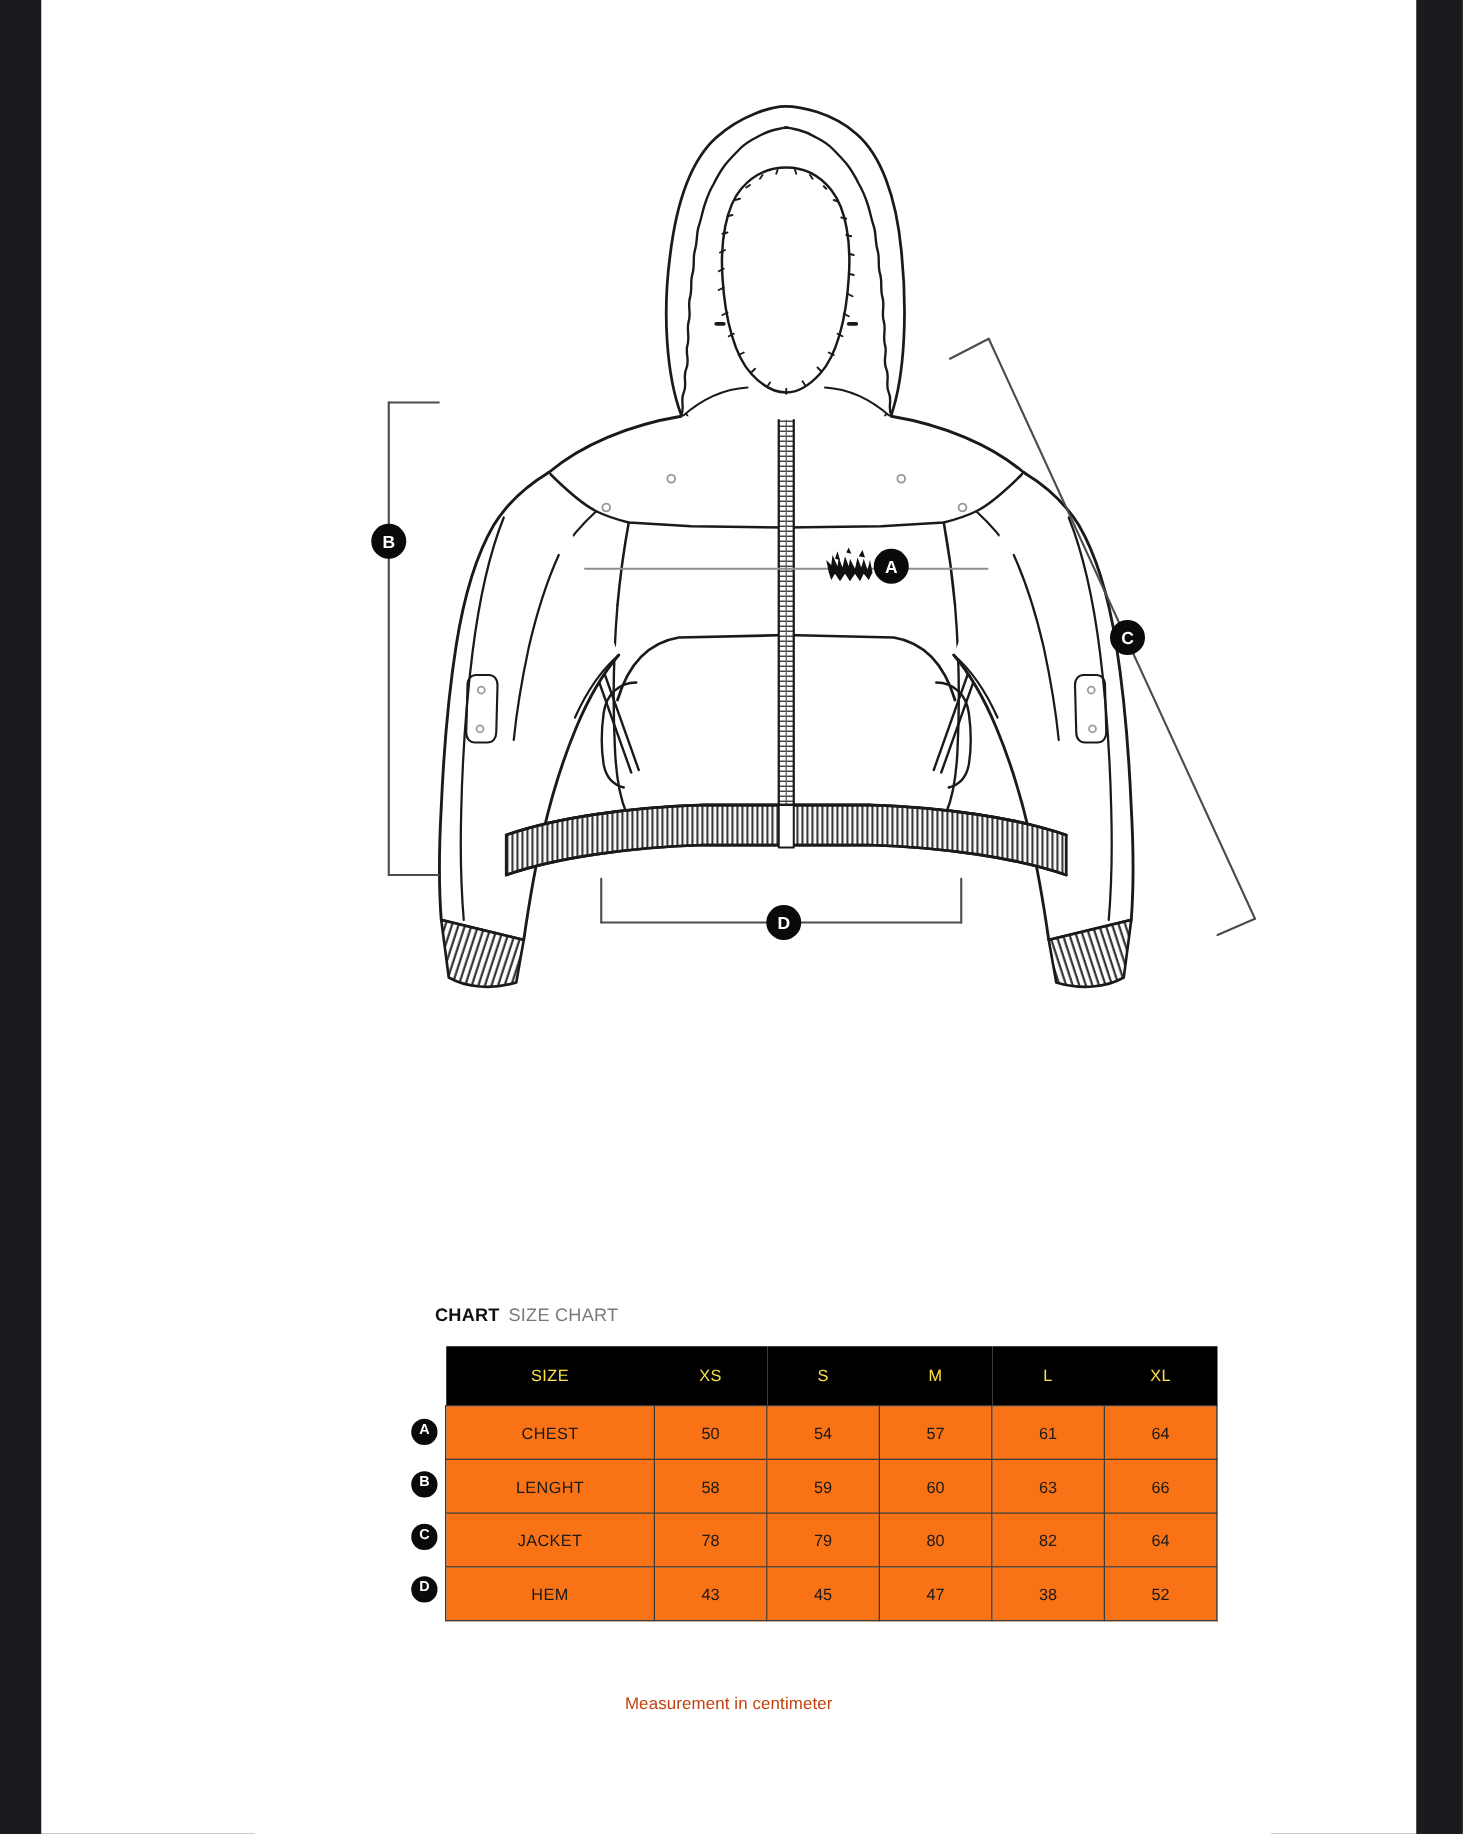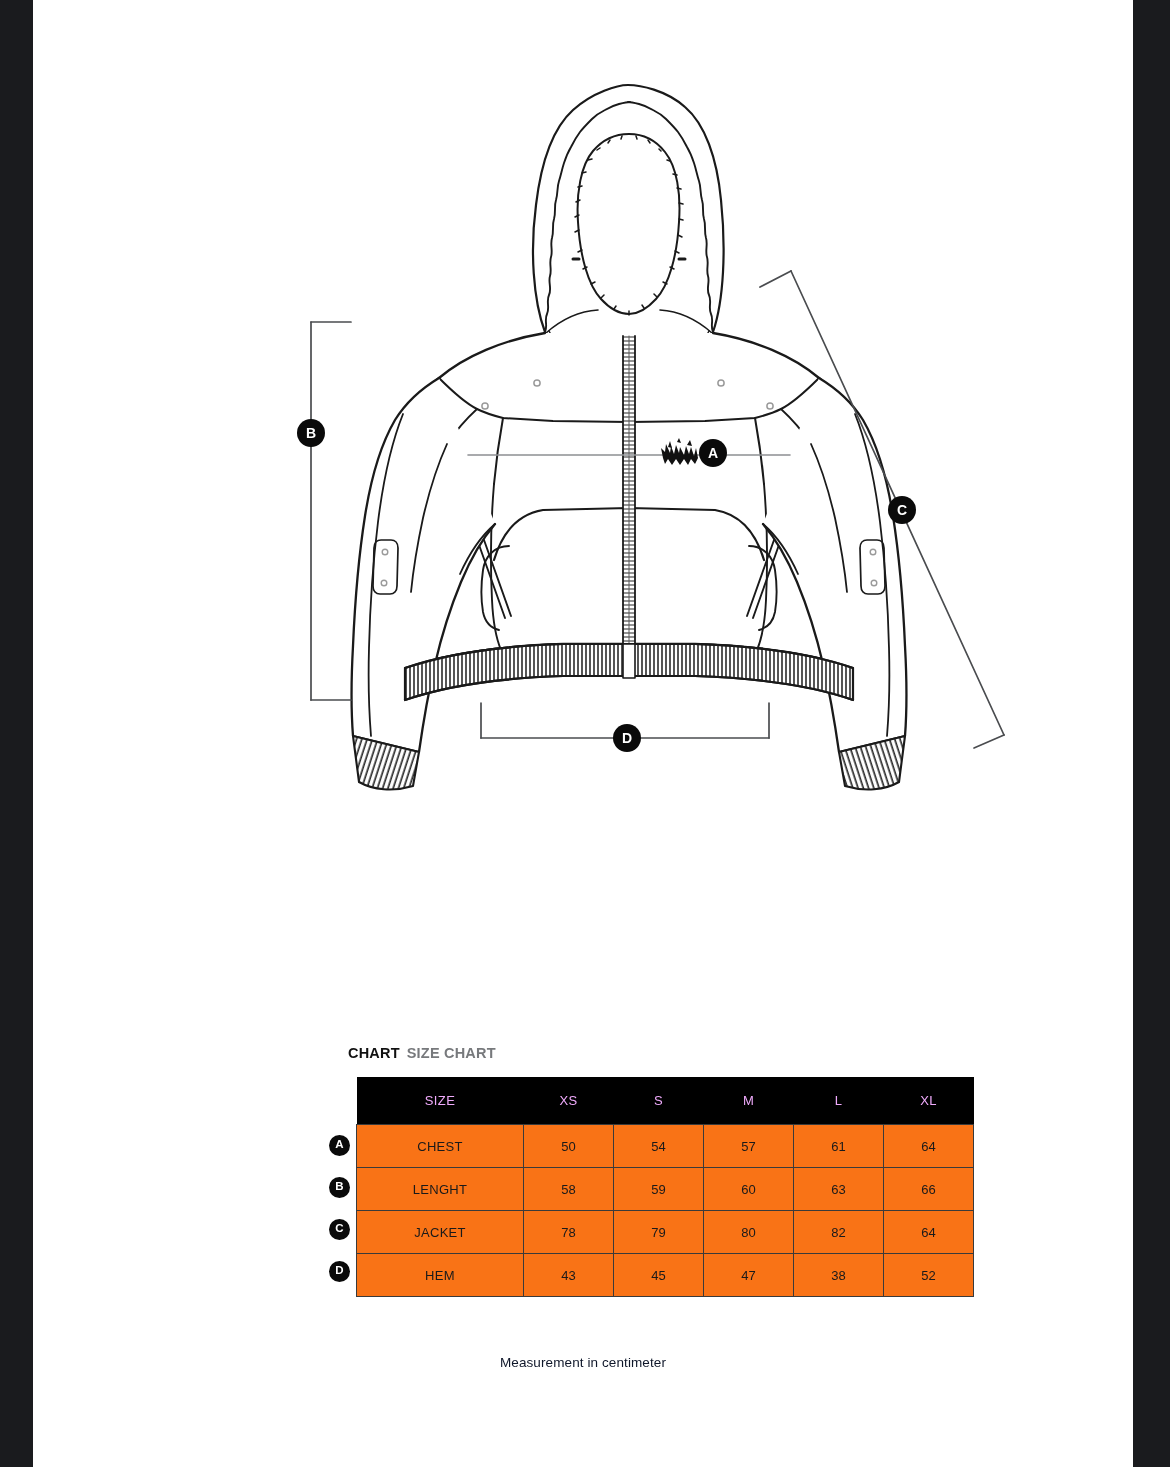--- a/index.html
+++ b/index.html
@@ -52,21 +52,21 @@
     font-size: 14.5px;
     letter-spacing: 0.2px;
     margin: 0 0 16px 25px;
     white-space: nowrap;
   }
   #chart-heading .kind {
     font-weight: bold;
     color: #111;
   }
   #chart-heading .label {
-    font-weight: bold;
+    font-weight: normal;
     color: #77797c;
     margin-left: 7px;
   }
 
   #table-wrap { position: relative; }
 
   table.size-chart {
     border-collapse: collapse;
     width: 617px;
     margin-left: 33px;
@@ -75,21 +75,21 @@
   table.size-chart th,
   table.size-chart td {
     text-align: center;
     font-size: 13px;
     color: #1a1a1a;
     height: 42px;
     padding: 0;
   }
   table.size-chart thead th {
     background: #000000;
-    color: #f0abfc;
+    color: #fde047;
     font-weight: normal;
     height: 47px;
     letter-spacing: 0.4px;
     border: none;
   }
   table.size-chart tbody td {
     border: 1.3px solid #3a3a3a;
     background: #f97316;
   }
   table.size-chart tbody tr td:first-child {
@@ -125,21 +125,21 @@
     line-height: 1;
   }
 
   #footnote {
     position: absolute;
     left: 0;
     top: 1355px;
     width: 1100px;
     text-align: center;
     font-size: 13.5px;
-    color: #0f172a;
+    color: #c2410c;
     letter-spacing: 0.1px;
   }
 </style>
 </head>
 <body>
 
 <div class="edge-bar" id="edge-left"></div>
 <div class="edge-bar" id="edge-right"></div>
 
 <div id="page">

